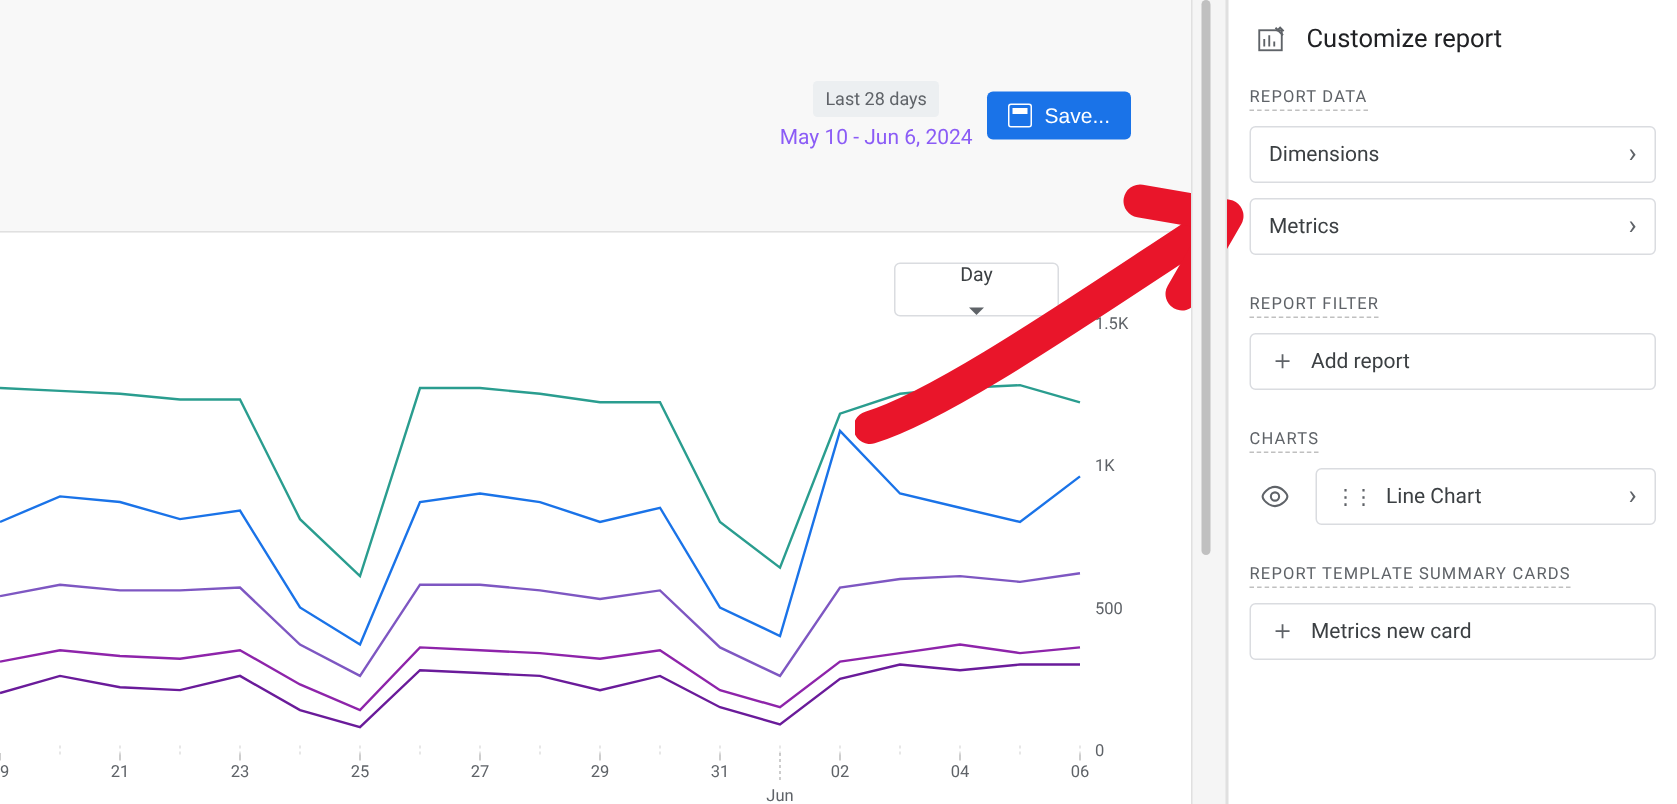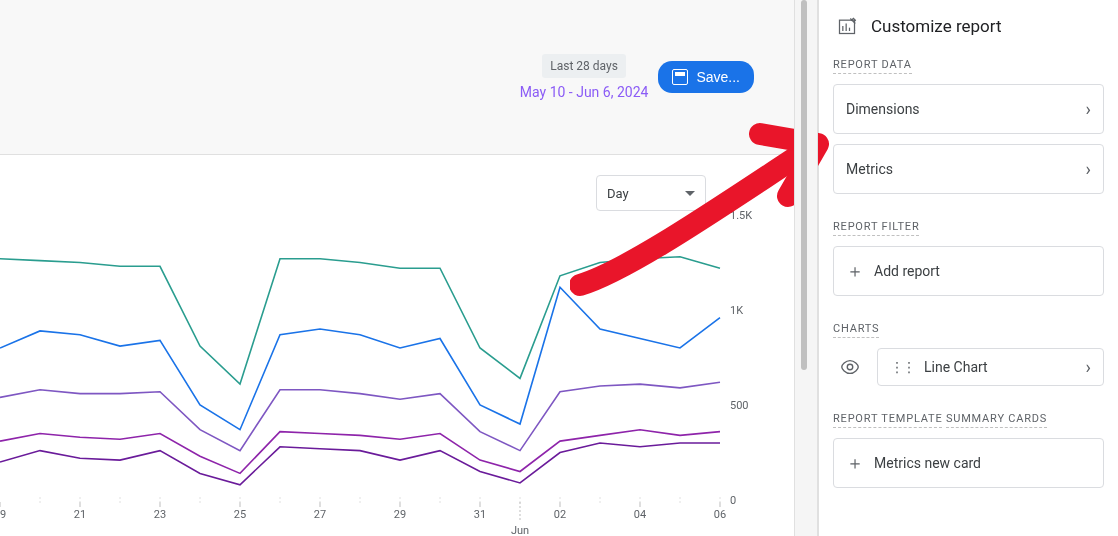--- a/index.html
+++ b/index.html
@@ -30,21 +30,21 @@
   color: #5f6368;
   font-size: 12px;
   padding: 5px 8px;
   border-radius: 3px;
 }
 .date-range { font-weight: 400; font-size: 14px; color: #8b5cf6; }
 .save-btn {
   background: #1a73e8;
   color: #fff;
   border: none;
-  border-radius: 14px;
+  border-radius: 4px;
   padding: 8px 14px;
   font-size: 14px;
   font-weight: 500;
   display: flex;
   align-items: center;
   gap: 8px;
   cursor: pointer;
 }
 .save-icon {
   width: 16px; height: 16px;
@@ -68,20 +68,21 @@
   background: #fff;
   border: 1px solid #dadce0;
   border-radius: 4px;
   display: flex;
   align-items: center;
   justify-content: space-between;
   padding: 0 10px;
   cursor: pointer;
   font-size: 13px;
   color: #3c4043;
+  flex-direction: column;
 }
 .caret-down {
   width: 0; height: 0;
   border-left: 5px solid transparent;
   border-right: 5px solid transparent;
   border-top: 5px solid #5f6368;
 }
 svg.chart { display: block; }
 .y-tick { font-size: 11px; fill: #5f6368; }
 .x-tick { font-size: 11px; fill: #5f6368; text-anchor: middle; }
@@ -118,21 +119,21 @@
   color: #5f6368;
   border-bottom: 1px dashed #c0c0c0;
   display: inline-block;
   padding-bottom: 2px;
   margin-bottom: 10px;
   margin-top: 4px;
 }
 .row-btn {
   border: 1px solid #dadce0;
   border-radius: 4px;
-  height: 50px;
+  height: 38px;
   display: flex;
   align-items: center;
   justify-content: space-between;
   padding: 0 12px;
   font-size: 14px;
   color: #3c4043;
   cursor: pointer;
   margin-bottom: 10px;
   background: #fff;
 }

